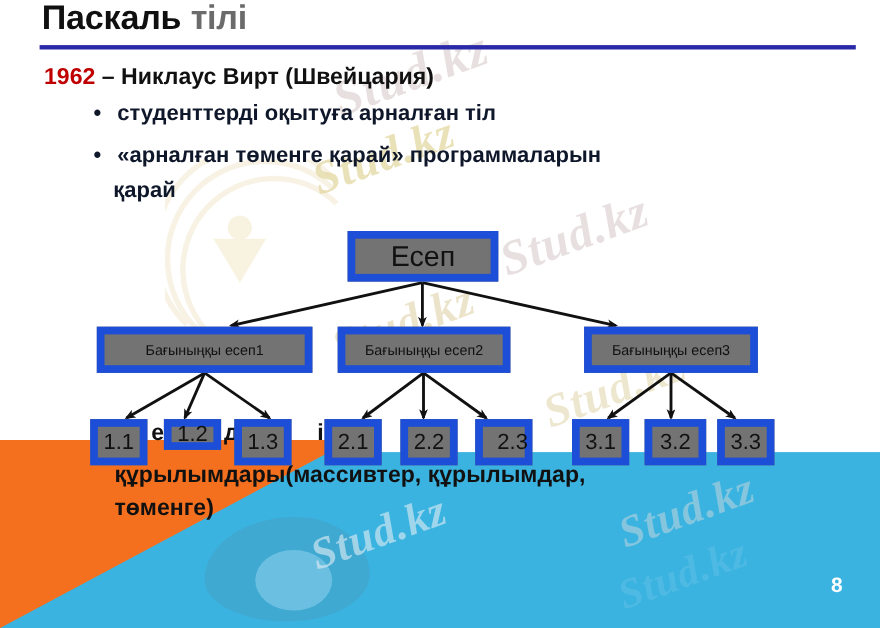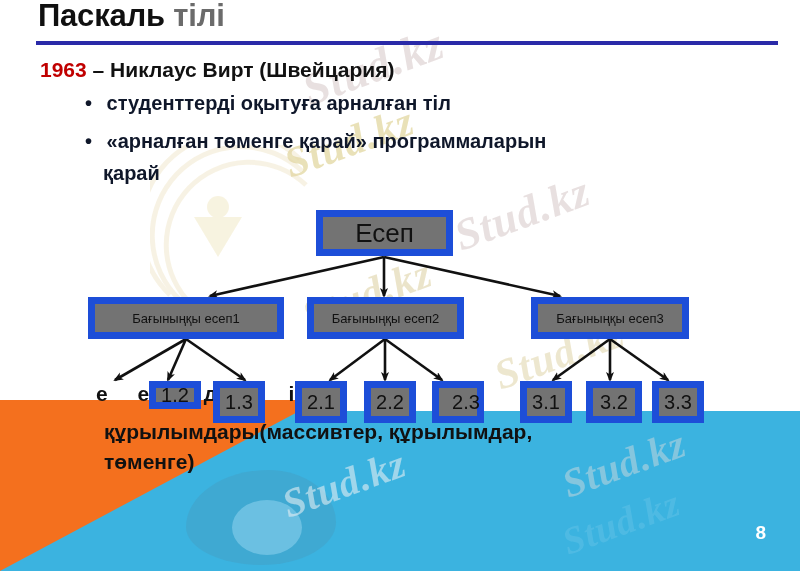--- a/index.html
+++ b/index.html
@@ -138,21 +138,21 @@
 <div id="header">
   <div id="page-title">
     <span>Паскаль</span>
     <span class="muted">тілі</span>
   </div>
   <div id="title-rule"></div>
 </div>
 
 <div id="bullets">
   <div class="line1">
-    <span class="year">1963</span>
+    <span class="year">1962</span>
     <span>– Никлаус Вирт (Швейцария)</span>
   </div>
 
   <div class="bullet b1">
     <span class="dot">•</span>
     <span>студенттерді оқытуға арналған тіл</span>
   </div>
 
   <div class="bullet b2">
     <span class="dot">•</span>
@@ -195,20 +195,21 @@
 </svg>
 
 <div id="boxes">
 
   <div class="node root" style="left:316px;top:210px;width:137px;height:46px;">Есеп</div>
 
   <div class="node mid" style="left:88px;top:297px;width:196px;height:42px;">Бағыныңқы есеп1</div>
   <div class="node mid" style="left:307px;top:297px;width:157px;height:42px;">Бағыныңқы есеп2</div>
   <div class="node mid" style="left:531px;top:297px;width:158px;height:42px;">Бағыныңқы есеп3</div>
 
+  <div class="node leaf" style="left:82px;top:381px;width:52px;height:42px;">1.1</div>
   <div class="node leaf" style="left:149px;top:381px;width:52px;height:28px;">1.2</div>
   <div class="node leaf" style="left:213px;top:381px;width:52px;height:42px;">1.3</div>
 
   <div class="node leaf" style="left:295px;top:381px;width:52px;height:42px;">2.1</div>
   <div class="node leaf" style="left:364px;top:381px;width:52px;height:42px;">2.2</div>
   <div class="node leaf" style="left:432px;top:381px;width:52px;height:42px;padding-left:16px;">2.3</div>
 
   <div class="node leaf" style="left:520px;top:381px;width:52px;height:42px;">3.1</div>
   <div class="node leaf" style="left:586px;top:381px;width:56px;height:42px;">3.2</div>
   <div class="node leaf" style="left:652px;top:381px;width:52px;height:42px;">3.3</div>

